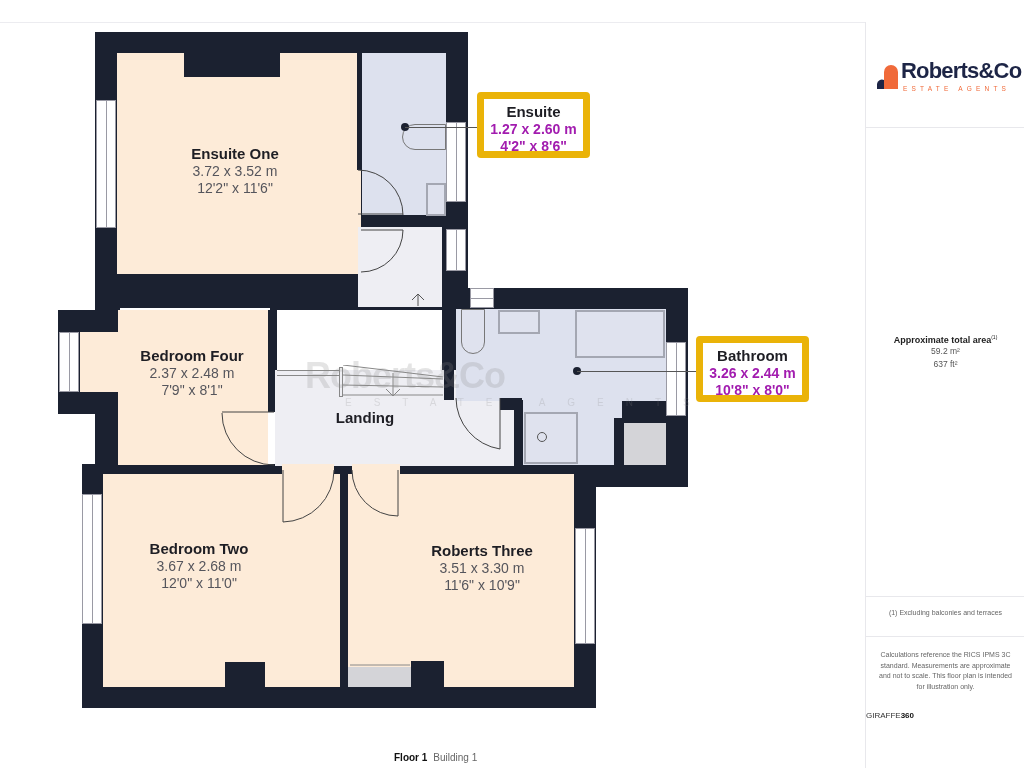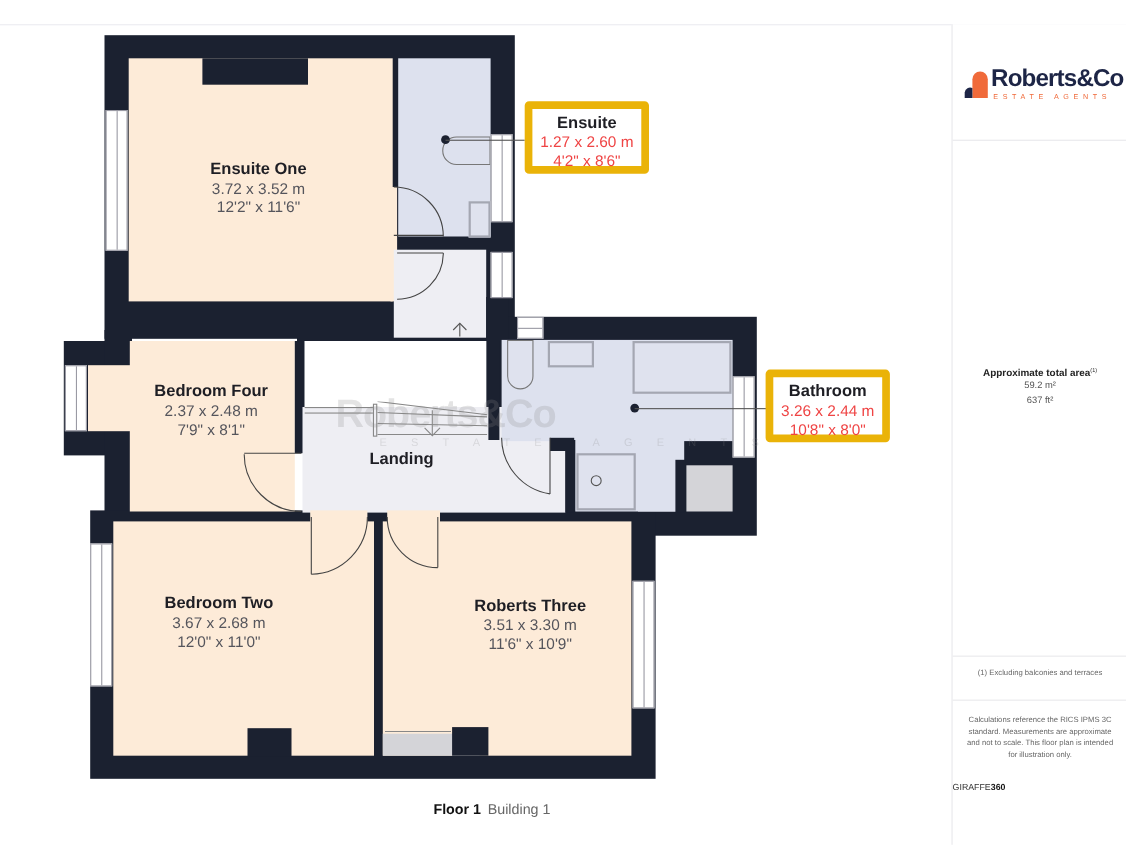--- a/index.html
+++ b/index.html
@@ -16,40 +16,40 @@
   .stor { background: #d4d4d8; }
   .white { background: #ffffff; }
   .win { position: absolute; background: #fff; border: 1px solid #9a9aa4; }
   .winv::after { content: ""; position: absolute; left: 50%; top: 0; bottom: 0; width: 1px; background: #9a9aa4; }
   .winh::after { content: ""; position: absolute; top: 50%; left: 0; right: 0; height: 1px; background: #9a9aa4; }
   .label { position: absolute; text-align: center; color: #1e1e24; }
   .label .nm { font-weight: bold; font-size: 15px; line-height: 18px; }
   .label .dm { font-size: 14px; line-height: 17px; color: #55555c; }
   .callout { position: absolute; background: #fff; border: 7px solid #eab308; border-radius: 4px; text-align: center; padding-top: 3px; }
   .callout .nm { font-weight: bold; font-size: 15px; line-height: 19px; color: #1e1e24; }
-  .callout .dm { font-size: 14px; line-height: 17px; color: #ef4444; }
+  .callout .dm { font-size: 14px; line-height: 17px; color: #a21caf; font-weight: bold; }
   .leader { position: absolute; height: 1px; background: #555; }
   .dot { position: absolute; width: 8px; height: 8px; border-radius: 50%; background: #1b2130; }
   .fixture { position: absolute; border: 2px solid #a4a7b2; background: #dfe2ee; }
   .watermark { position: absolute; left: 305px; top: 355px; opacity: 0.22; pointer-events: none; }
   .wm-text { font-size: 36px; font-weight: bold; color: #888; letter-spacing: -1px; }
   .wm-sub { font-size: 10px; color: #888; letter-spacing: 22px; margin-left: 40px; }
   .logo { position: absolute; left: 0; top: 0; width: 159px; height: 105px; }
   .logo-mark { position: absolute; left: 10px; top: 41px; width: 30px; height: 26px; }
   .logo-text { position: absolute; left: 35px; top: 36px; font-size: 22px; font-weight: bold; color: #1d2546; letter-spacing: -0.8px; }
   .logo-sub { position: absolute; left: 37px; top: 63px; font-size: 6.5px; color: #f06a3a; letter-spacing: 4.2px; }
   .area { position: absolute; left: 0; top: 312px; width: 159px; text-align: center; }
   .area .ttl { font-size: 9px; font-weight: bold; color: #222; }
   .area .ttl sup { font-size: 5px; font-weight: normal; }
   .area .v { font-size: 8.5px; color: #555; line-height: 13px; }
   .footnote { position: absolute; left: 0; top: 587px; width: 159px; text-align: center; font-size: 7px; color: #666; }
   .disclaimer { position: absolute; left: 12px; top: 628px; width: 135px; text-align: center; font-size: 7px; line-height: 10.5px; color: #666; }
   .giraffe { position: absolute; left: 0; top: 689px; width: 159px; text-align: left; font-size: 8px; color: #333; }
   .giraffe b { color: #111; }
-  .floorlbl { position: absolute; left: 394px; top: 728px; font-size: 13px; color: #333; }
+  .floorlbl { position: absolute; left: 394px; top: 752px; font-size: 10px; color: #333; }
   .floorlbl b { color: #111; margin-right: 6px; }
   .floorlbl span.b { color: #666; }
 </style>
 </head>
 <body>
 
 <div class="canvas">
   <div class="frame-top"></div>
 
   <div>

